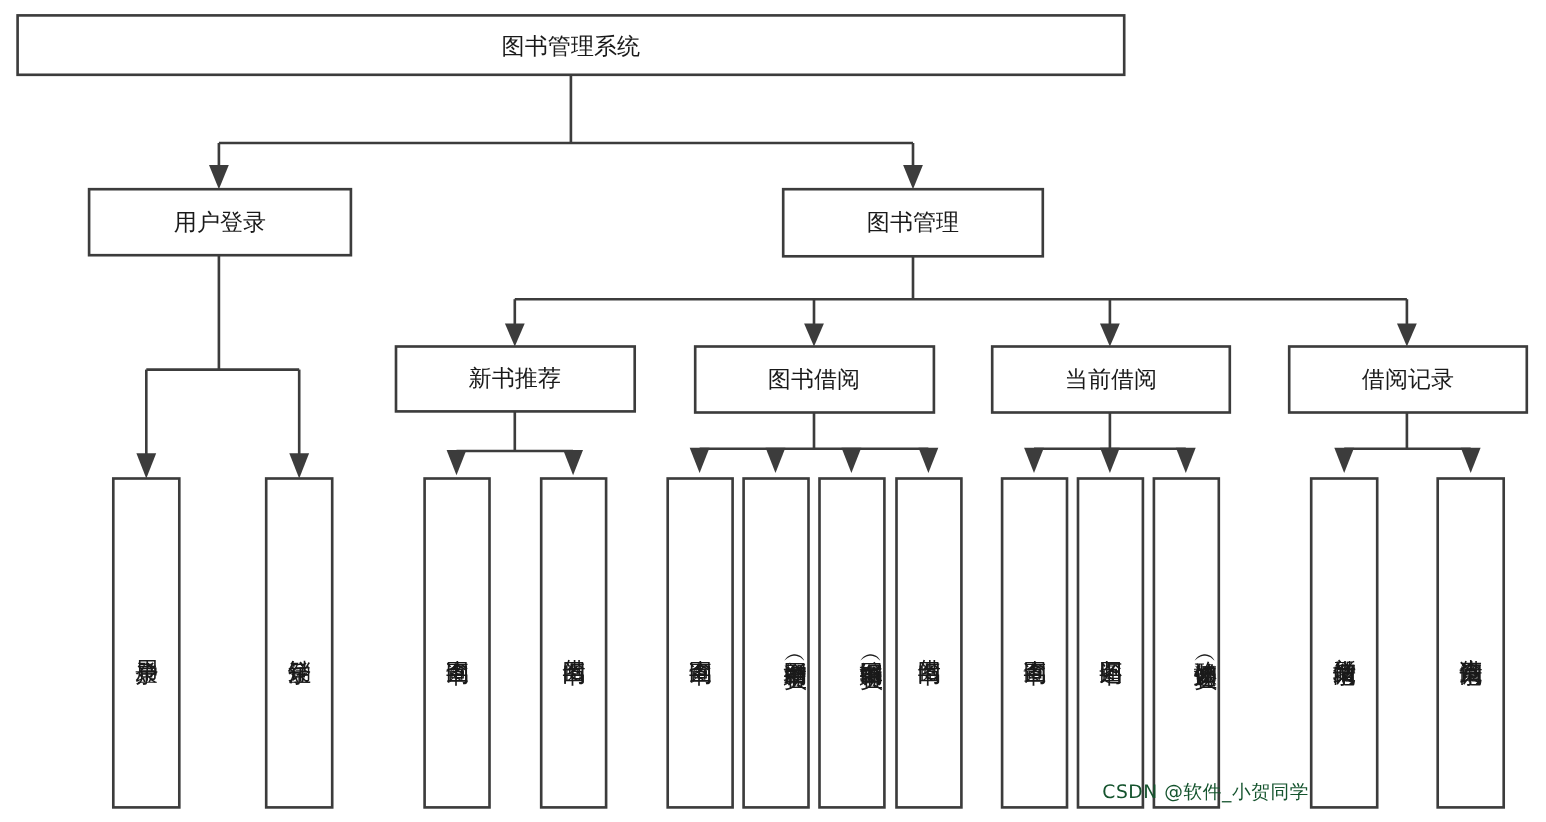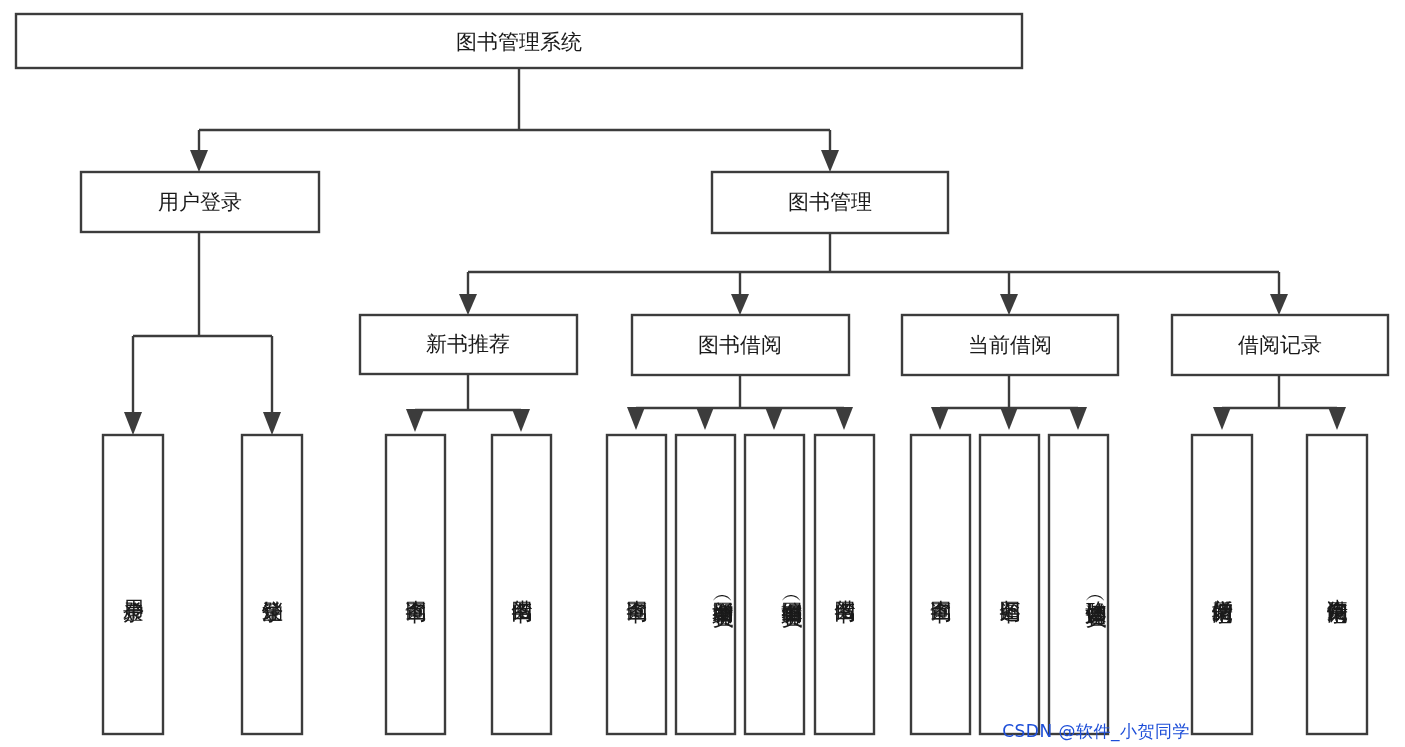--- a/index.html
+++ b/index.html
@@ -62,24 +62,24 @@
     white-space: pre;
     letter-spacing: 1px;
     display: flex;
     align-items: center;
     justify-content: center;
     pointer-events: none;
   }
   .watermark {
     position: absolute;
     right: 8px;
-    bottom: 4px;
+    bottom: 16px;
     font-family: "DejaVu Sans", "Liberation Sans", sans-serif;
     font-size: 17px;
-    color: #1d4ed8;
+    color: #14532d;
     white-space: nowrap;
     letter-spacing: 0.5px;
   }
 </style>
 </head>
 <body>
 
 <div id="diagram-root">
 
   <svg id="diagram-svg" viewBox="0 0 1405 747">

